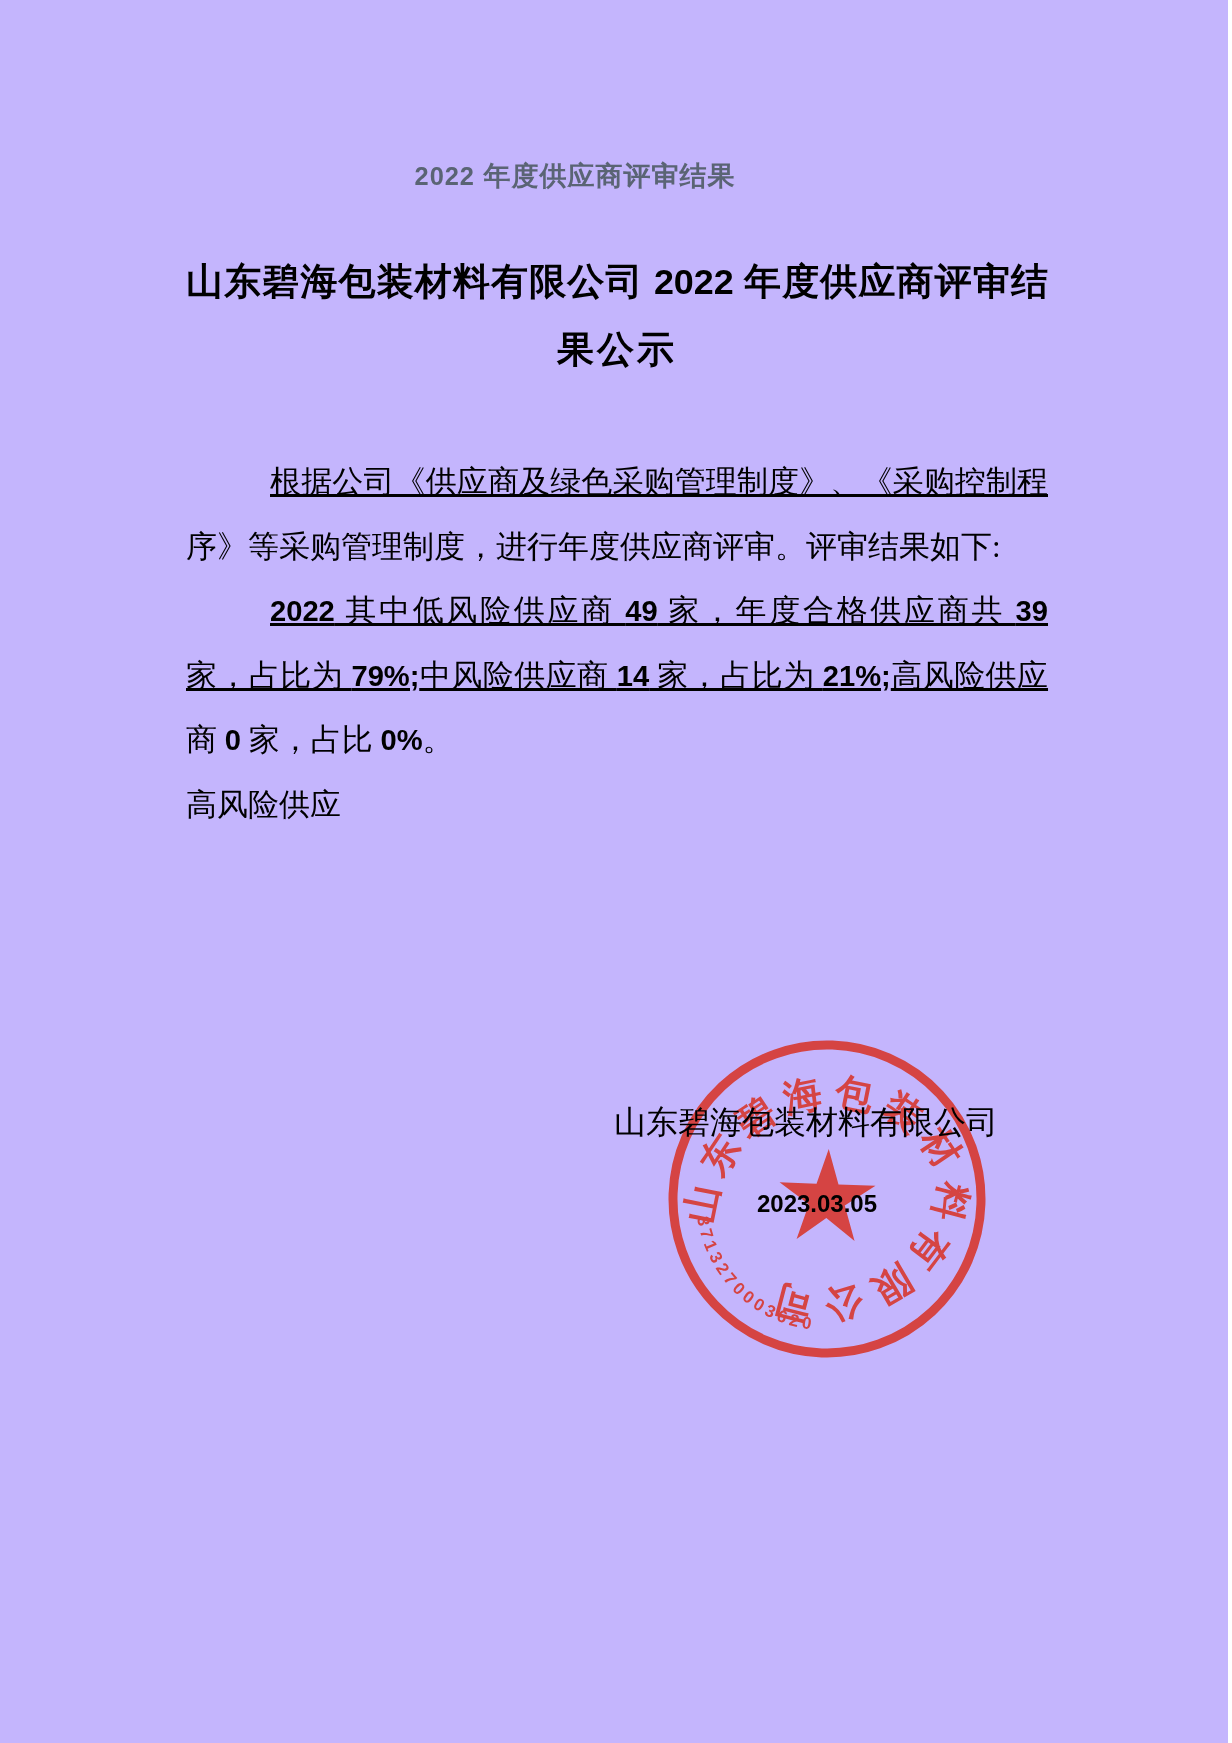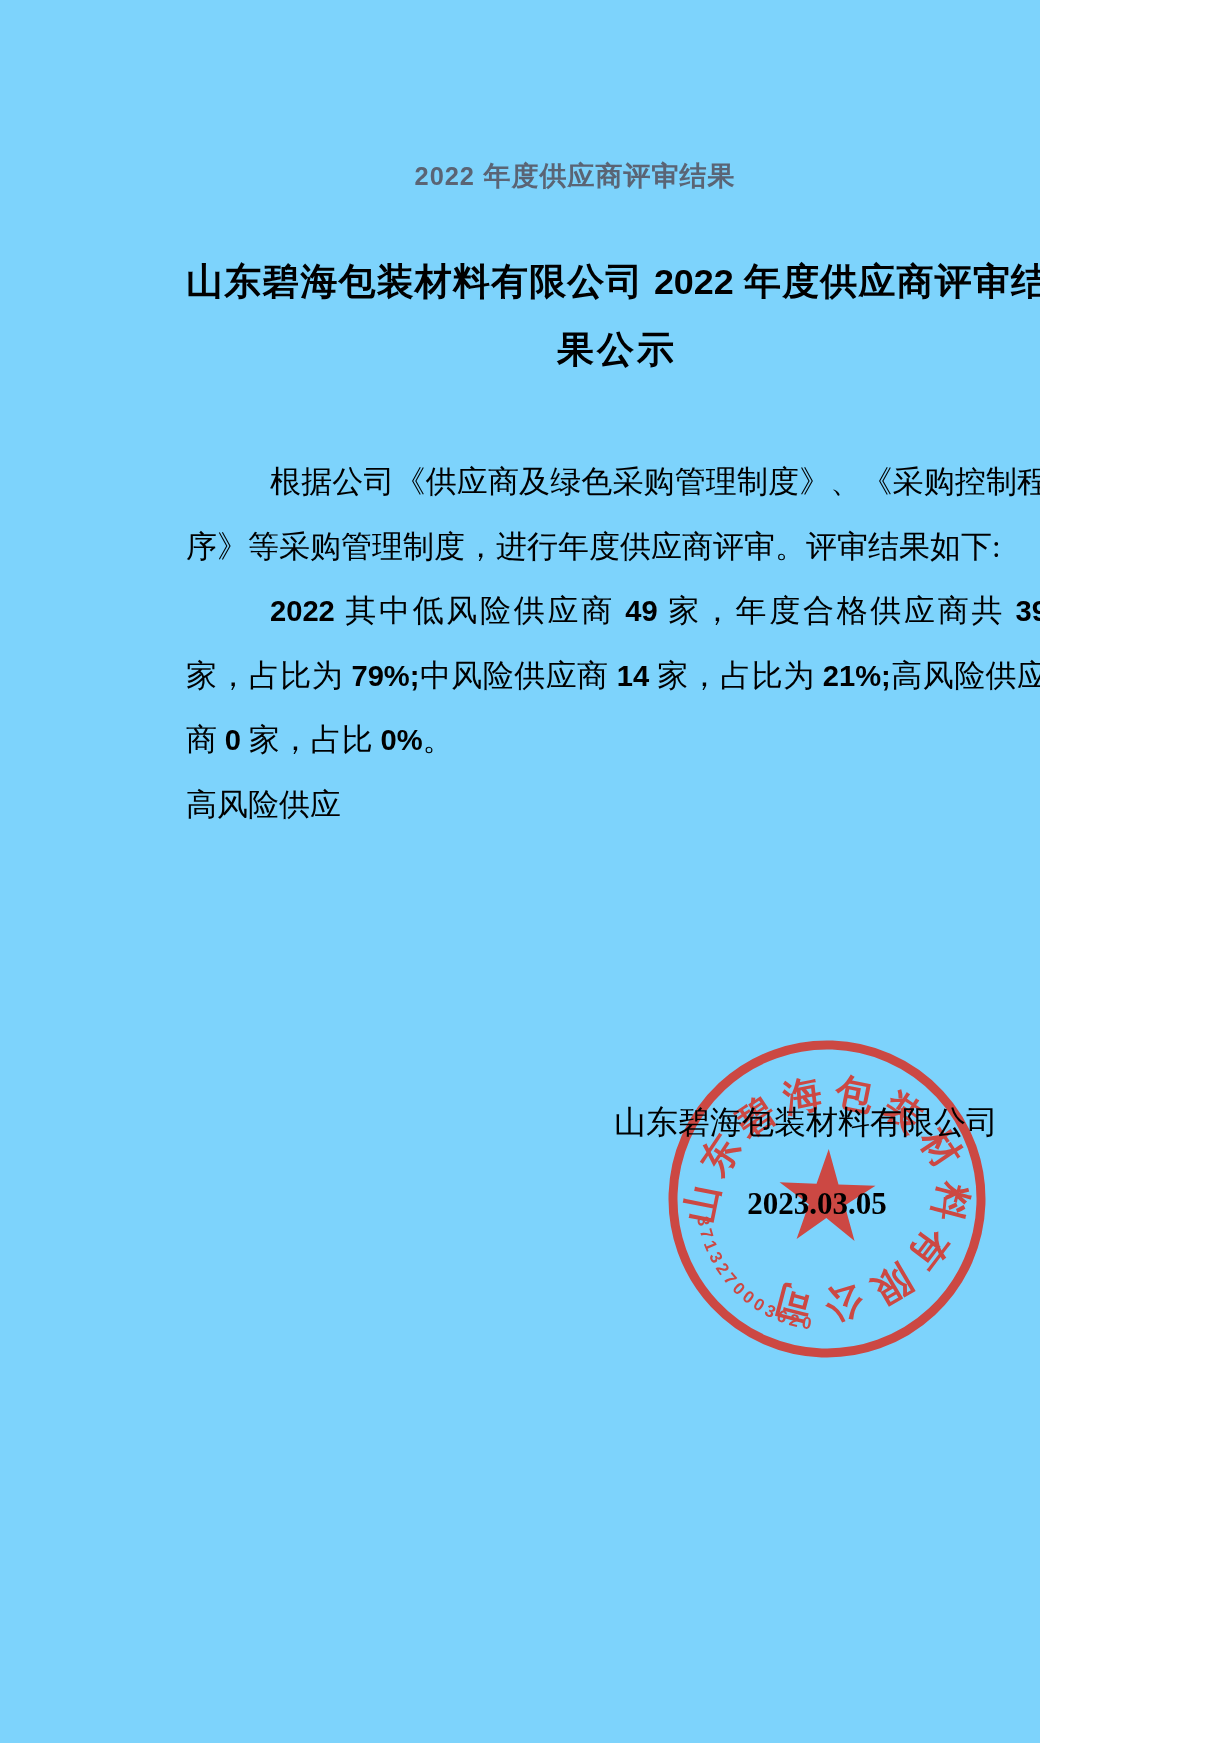--- a/index.html
+++ b/index.html
@@ -3,23 +3,23 @@
 <meta charset="utf-8">
 <style>
   :root{
     --header-gray:#5a6474;
     --stamp-red:#d8352a;
     --text-black:#000000;
   }
   html,body{margin:0;padding:0;background:#ffffff;}
   .page{
     position:relative;
-    width:1040px;
+    width:1228px;
     height:1743px;
-    background:#7dd3fc;
+    background:#c4b5fd;
     overflow:hidden;
     font-family:"Liberation Serif","DejaVu Serif",serif;
     color:var(--text-black);
   }
   .header-title{
     position:absolute;
     top:156px;
     left:0;
     width:1150px;
     text-align:center;
@@ -57,20 +57,21 @@
   }
   .line{
     line-height:64.5px;
     height:64.5px;
     text-align:left;
     white-space:normal;
   }
   .line.justify{
     text-align:justify;
     text-align-last:justify;
+    text-decoration:underline;
   }
   .line.indent{
     text-indent:84px;
   }
   .n{
     font-family:"Liberation Sans","DejaVu Sans",sans-serif;
     font-weight:bold;
     font-size:0.94em;
   }
   .doc-title .n{font-size:0.97em;}
@@ -83,23 +84,23 @@
     font-size:32px;
     line-height:44px;
     z-index:3;
   }
   .sig-date{
     position:absolute;
     top:1182px;
     left:667px;
     width:300px;
     text-align:center;
-    font-family:Liberation Serif, serif;
+    font-family:Liberation Sans, sans-serif;
     font-weight:bold;
-    font-size:31px;
+    font-size:24px;
     line-height:44px;
     z-index:3;
   }
   .stamp{
     position:absolute;
     top:1034px;
     left:662px;
     width:330px;
     height:330px;
     z-index:2;

